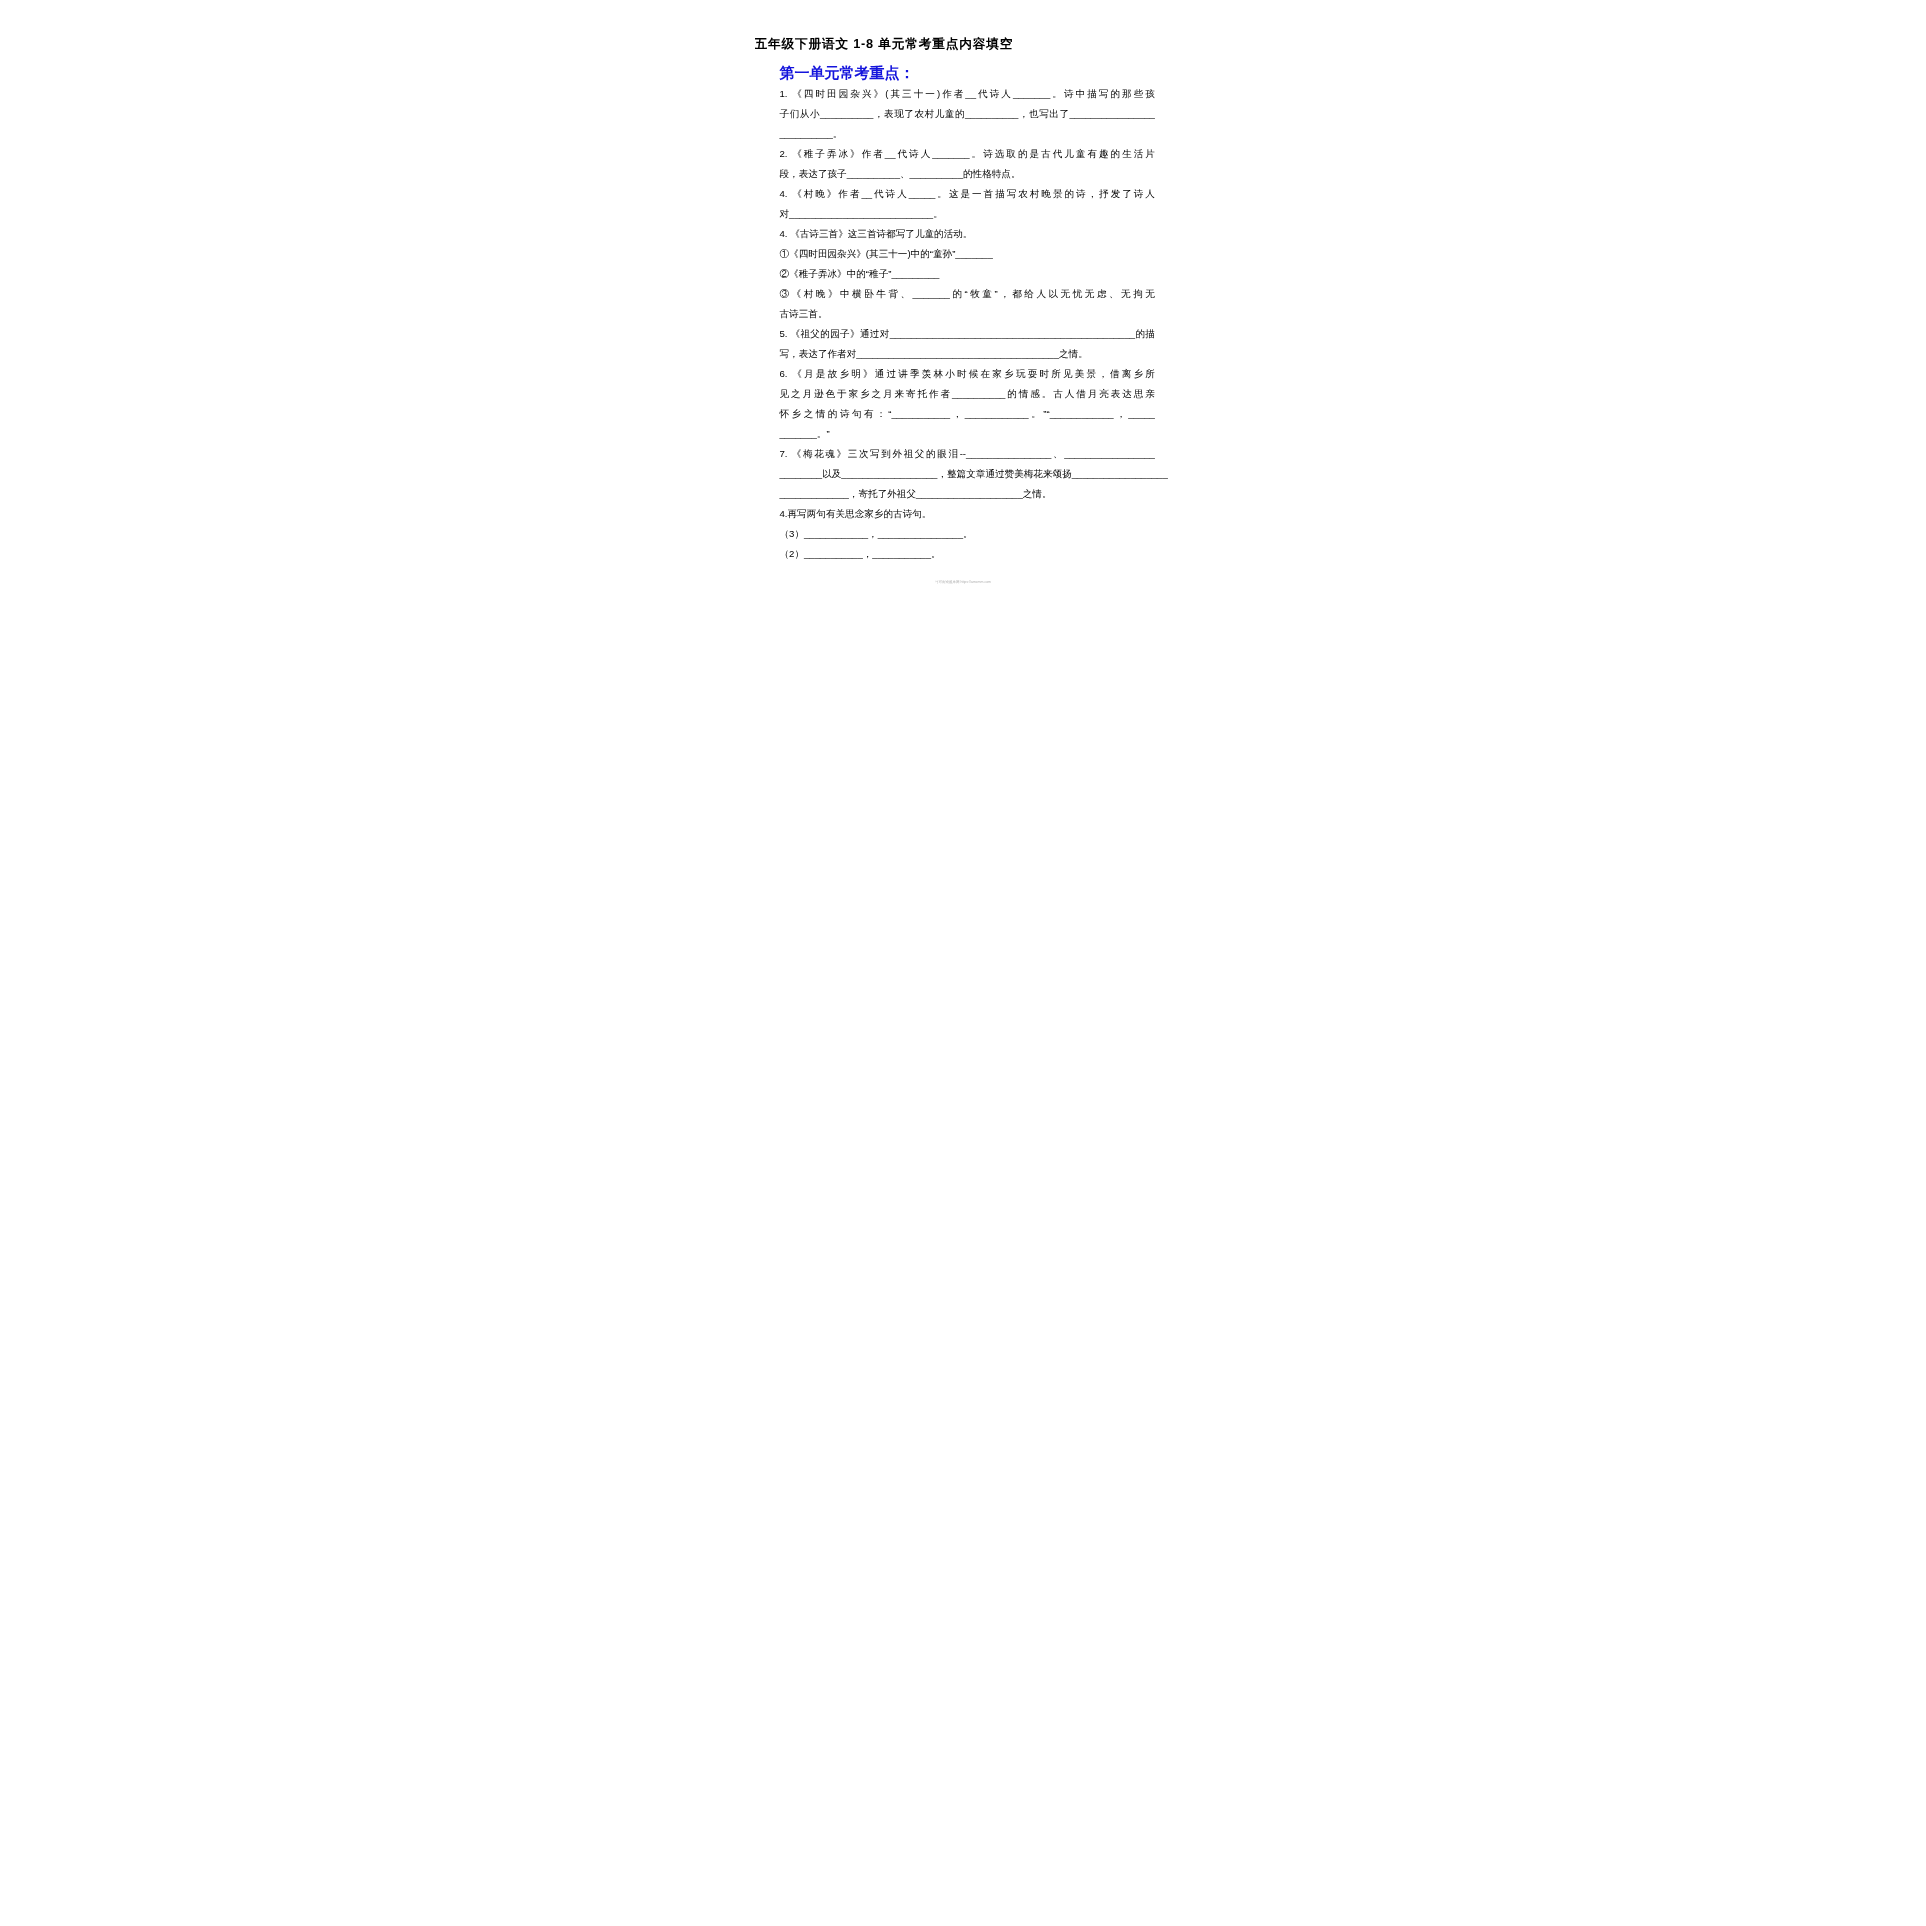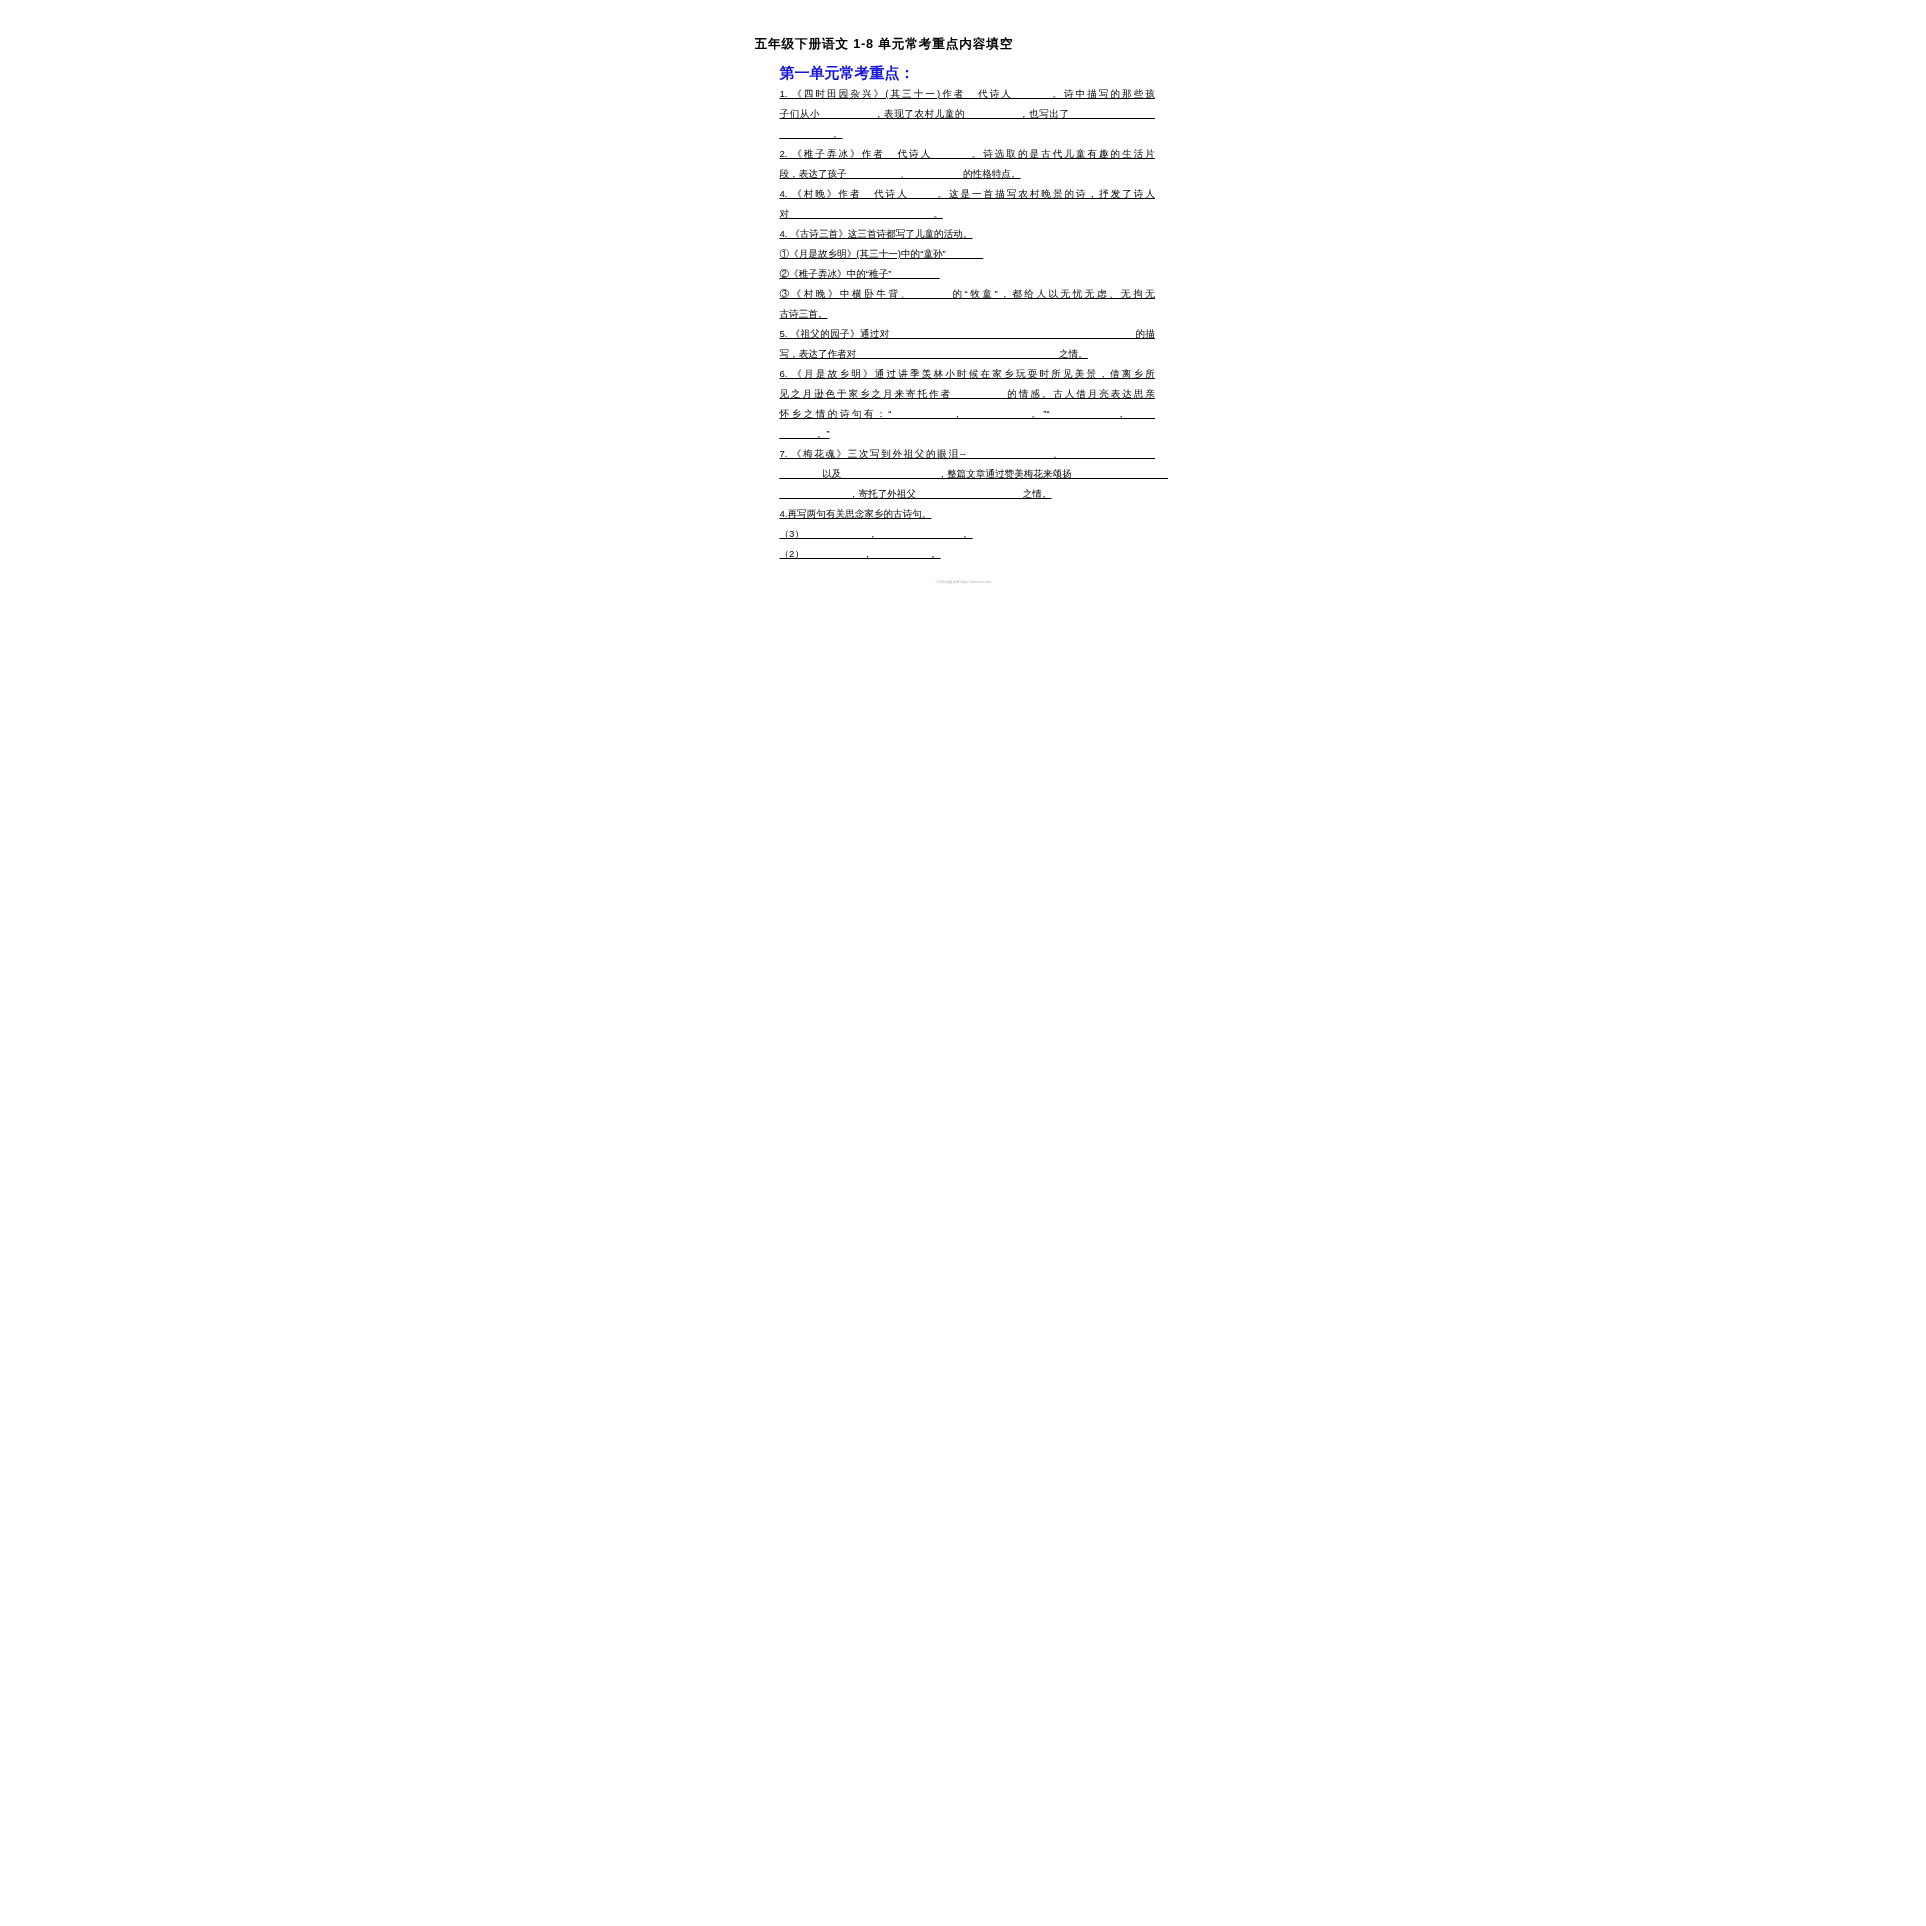--- a/index.html
+++ b/index.html
@@ -27,21 +27,20 @@
   }
   .section-heading {
     margin: 16px 16.6px 0 25px;
     font-size: 15px;
     line-height: 10.8px;
     font-weight: 700;
     color: #1414dc;
   }
   .question-list {
     margin: 4.6px 16.6px 0 25px; 
-    text-decoration: underline;
   }
   .line {
     font-size: 9.6px;
     line-height: 20px;
     height: 20px;
     white-space: nowrap;
     overflow: visible;
   }
   .fill {
     text-align: justify;
@@ -70,21 +69,21 @@
 
   <div class="question-list">
     <div class="line fill">1. 《四时田园杂兴》(其三十一)作者__代诗人_______。诗中描写的那些孩</div>
     <div class="line fill">子们从小__________，表现了农村儿童的__________，也写出了________________</div>
     <div class="line">__________。</div>
     <div class="line fill">2. 《稚子弄冰》作者__代诗人_______。诗选取的是古代儿童有趣的生活片</div>
     <div class="line">段，表达了孩子__________、__________的性格特点。</div>
     <div class="line fill">4. 《村晚》作者__代诗人_____。这是一首描写农村晚景的诗，抒发了诗人</div>
     <div class="line">对___________________________。</div>
     <div class="line">4. 《古诗三首》这三首诗都写了儿童的活动。</div>
-    <div class="line">①《月是故乡明》(其三十一)中的“童孙”_______</div>
+    <div class="line">①《四时田园杂兴》(其三十一)中的“童孙”_______</div>
     <div class="line">②《稚子弄冰》中的“稚子”_________</div>
     <div class="line fill">③《村晚》中横卧牛背、_______的“牧童”，都给人以无忧无虑、无拘无</div>
     <div class="line">古诗三首。</div>
     <div class="line fill">5. 《祖父的园子》通过对______________________________________________的描</div>
     <div class="line">写，表达了作者对______________________________________之情。</div>
     <div class="line fill">6. 《月是故乡明》通过讲季羡林小时候在家乡玩耍时所见美景，借离乡所</div>
     <div class="line fill">见之月逊色于家乡之月来寄托作者__________的情感。古人借月亮表达思亲</div>
     <div class="line fill">怀乡之情的诗句有：“___________，____________。”“____________，_____</div>
     <div class="line">_______。”</div>
     <div class="line fill">7. 《梅花魂》三次写到外祖父的眼泪--________________、_________________</div>

